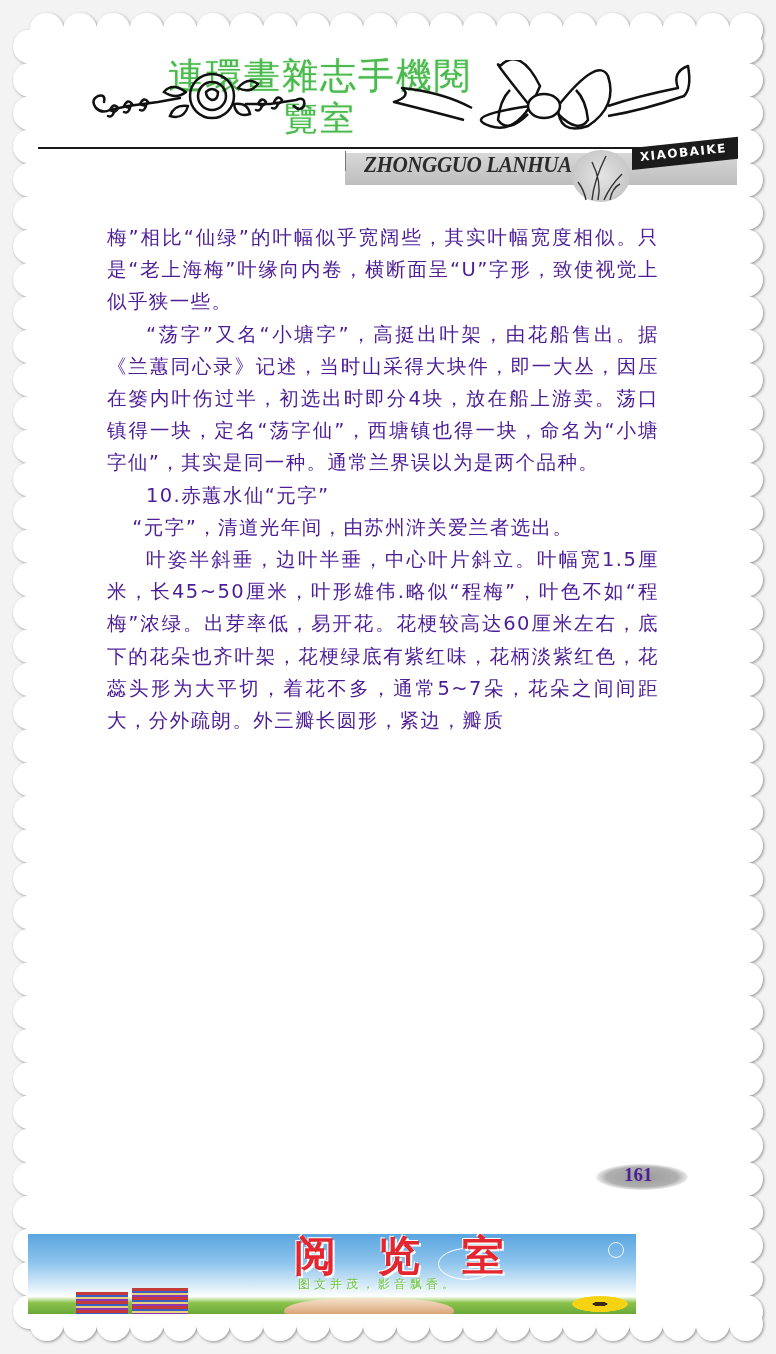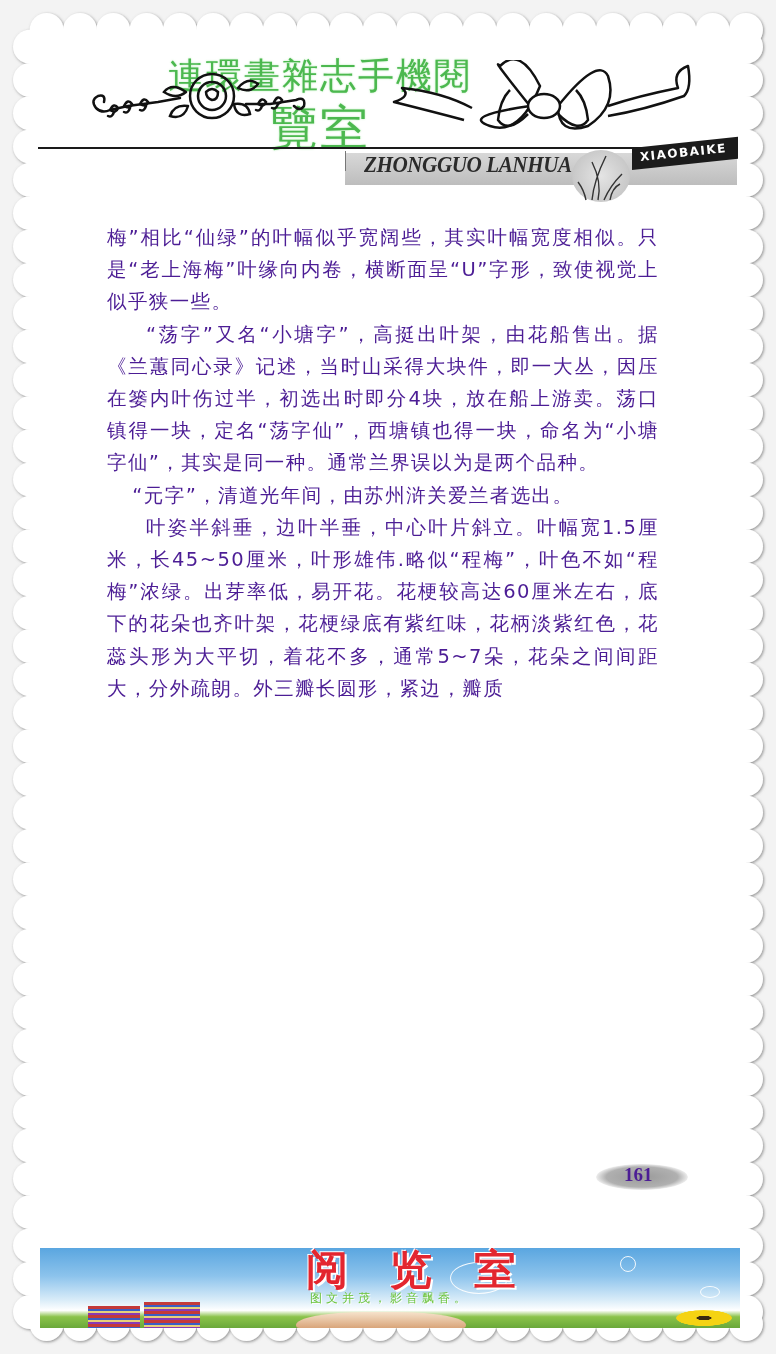--- a/index.html
+++ b/index.html
@@ -9,21 +9,21 @@
     font-family:"DejaVu Serif", serif;
   }
   .scallop-svg { position:absolute; left:0; top:0; }
   
   .hdr-title {
     position:absolute; left:0; width:640px; text-align:center;
     color:#4cb84f; font-family:"DejaVu Sans", sans-serif;
     text-shadow:0 0 2px rgba(120,220,120,0.6);
   }
   .hdr-title.l1 { top:52px; font-size:36px; letter-spacing:2px; }
-  .hdr-title.l2 { top:96px; font-size:48px; letter-spacing:2px; }
+  .hdr-title.l2 { top:96px; font-size:34px; letter-spacing:2px; }
   .deco { position:absolute; }
   .hdr-line {
     position:absolute; left:38px; top:147px; width:700px; height:2px; background:#1a1a1a;
   }
   .strip {
     position:absolute; left:345px; top:153px; width:392px; height:32px;
     background:linear-gradient(180deg,#d8d8d8,#bdbdbd);
   }
   .strip-left { position:absolute; left:345px; top:151px; width:1px; height:20px; background:#777; }
   .strip-text {
@@ -59,23 +59,22 @@
     position:absolute; left:596px; top:1164px; width:92px; height:26px;
     background:radial-gradient(ellipse at center,#9a9a9a 0%,#b0b0b0 55%,rgba(180,180,180,0) 75%);
     border-radius:50%;
   }
   .pgnum {
     position:absolute; left:624px; top:1164px; font-family:"Liberation Serif", serif;
     font-weight:bold; font-size:19px; color:#4c1d95;
   }
   
   .banner {
-    position:absolute; left:40px; top:1234px; width:700px; height:80px; overflow:hidden;
+    position:absolute; left:28px; top:1234px; width:608px; height:80px; overflow:hidden;
     background:linear-gradient(180deg,#5aa6e0 0%,#8cc3ec 35%,#d9ecf8 65%,#ffffff 78%,#8bc34a 86%,#6aa83a 100%);
-    margin-top:14px;
   }
   .banner-title {
     position:absolute; left:0; width:700px; top:-6px; text-align:center;
     font-family:"DejaVu Sans", sans-serif; font-weight:bold; font-size:42px;
     color:#e3262f; letter-spacing:42px; padding-left:42px;
     text-shadow:2px 2px 0 #fff, -1px -1px 0 #fff;
   }
   .banner-sub {
     position:absolute; left:0; width:700px; top:42px; text-align:center;
     font-family:"DejaVu Sans", sans-serif; font-size:12px; color:#6cc43a; letter-spacing:4px;
@@ -276,20 +275,21 @@
         <path d="M20 50 q2 -20 14 -44 M26 50 q4 -18 -6 -38 M32 50 q6 -14 18 -26 M14 50 q-2 -10 -8 -18 M38 50 q2 -12 10 -16"></path>
       </g>
     </svg>
 </div>
 <div class="strip-badge"></div>
 <div class="strip-badge-text">XIAOBAIKE</div>
 
 <div class="body-text">
   <p class="para">梅”相比“仙绿”的叶幅似乎宽阔些，其实叶幅宽度相似。只是“老上海梅”叶缘向内卷，横断面呈“U”字形，致使视觉上似乎狭一些。</p>
   <p class="para indent">“荡字”又名“小塘字”，高挺出叶架，由花船售出。据《兰蕙同心录》记述，当时山采得大块件，即一大丛，因压在篓内叶伤过半，初选出时即分4块，放在船上游卖。荡口镇得一块，定名“荡字仙”，西塘镇也得一块，命名为“小塘字仙”，其实是同一种。通常兰界误以为是两个品种。</p>
+  <p class="para heading">10.赤蕙水仙“元字”</p>
   <p class="para small-indent">“元字”，清道光年间，由苏州浒关爱兰者选出。</p>
   <p class="para indent">叶姿半斜垂，边叶半垂，中心叶片斜立。叶幅宽1.5厘米，长45~50厘米，叶形雄伟.略似“程梅”，叶色不如“程梅”浓绿。出芽率低，易开花。花梗较高达60厘米左右，底下的花朵也齐叶架，花梗绿底有紫红味，花柄淡紫红色，花蕊头形为大平切，着花不多，通常5~7朵，花朵之间间距大，分外疏朗。外三瓣长圆形，紧边，瓣质</p>
 </div>
 
 <div class="pgnum-blob"></div>
 <div class="pgnum">161</div>
 
 <div class="banner">
   <div class="bubble" style="left:410px;top:14px;width:56px;height:30px;"></div>
   <div class="bubble" style="left:580px;top:8px;width:14px;height:14px;"></div>

